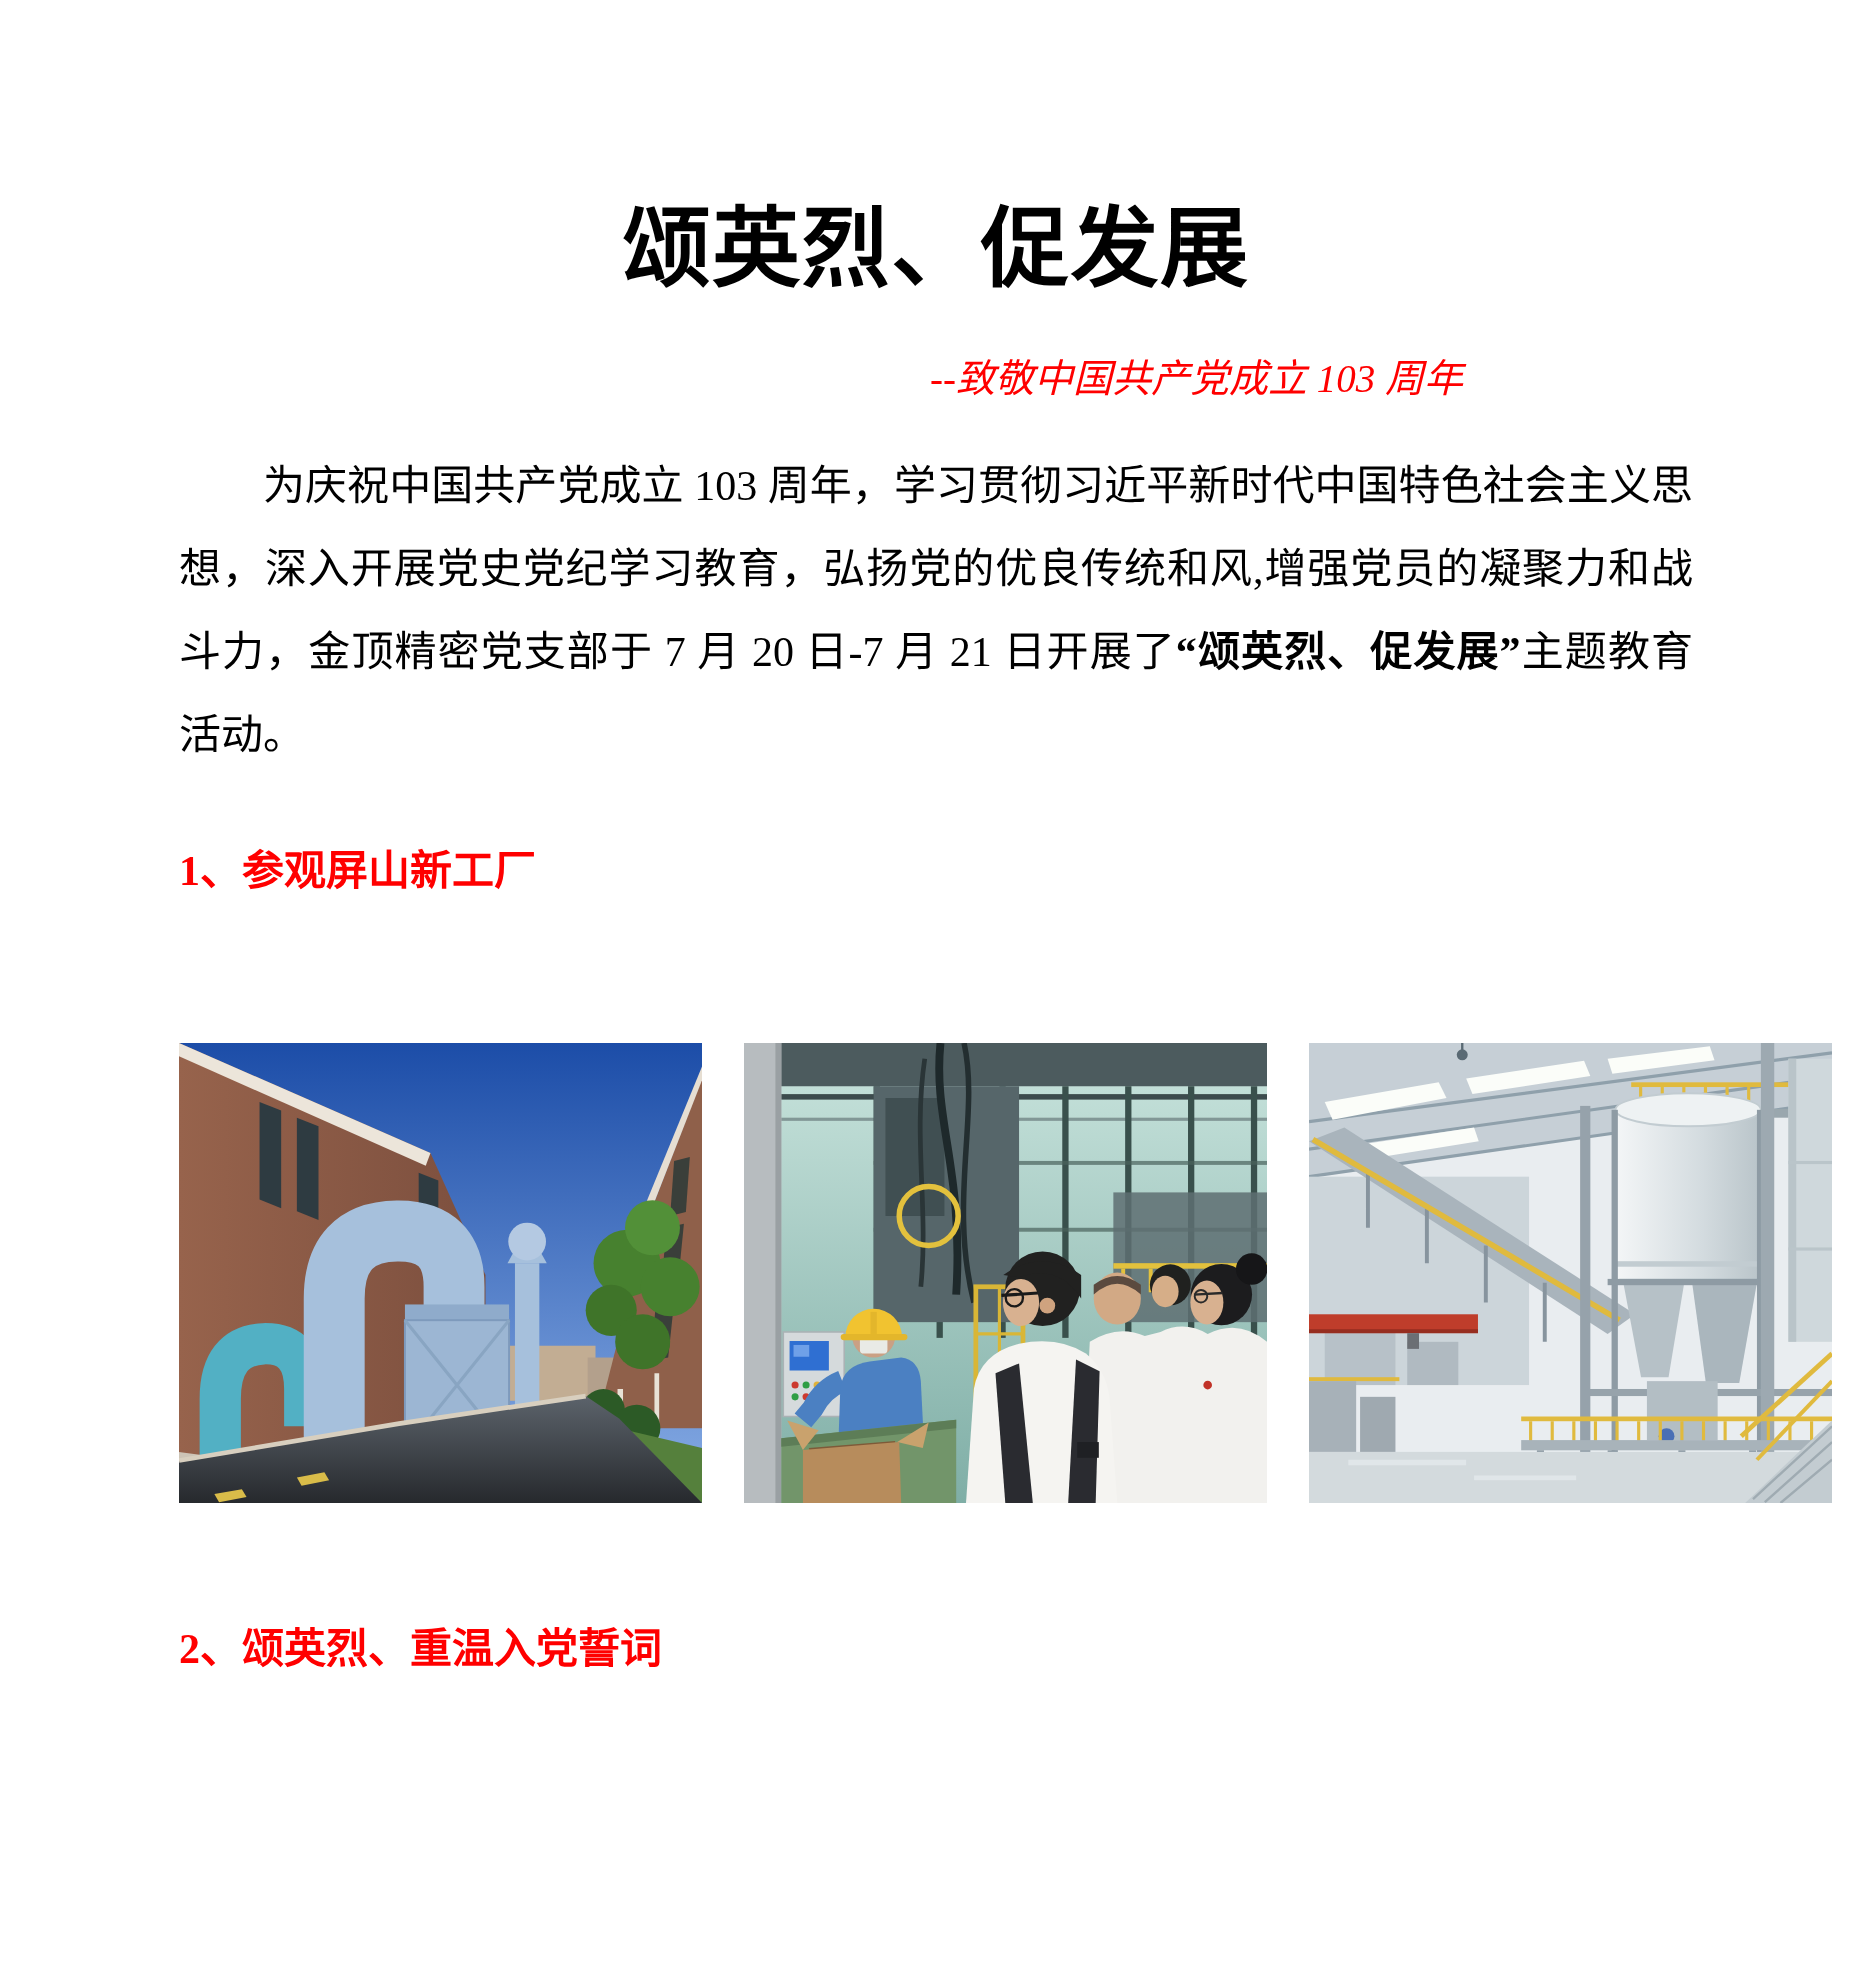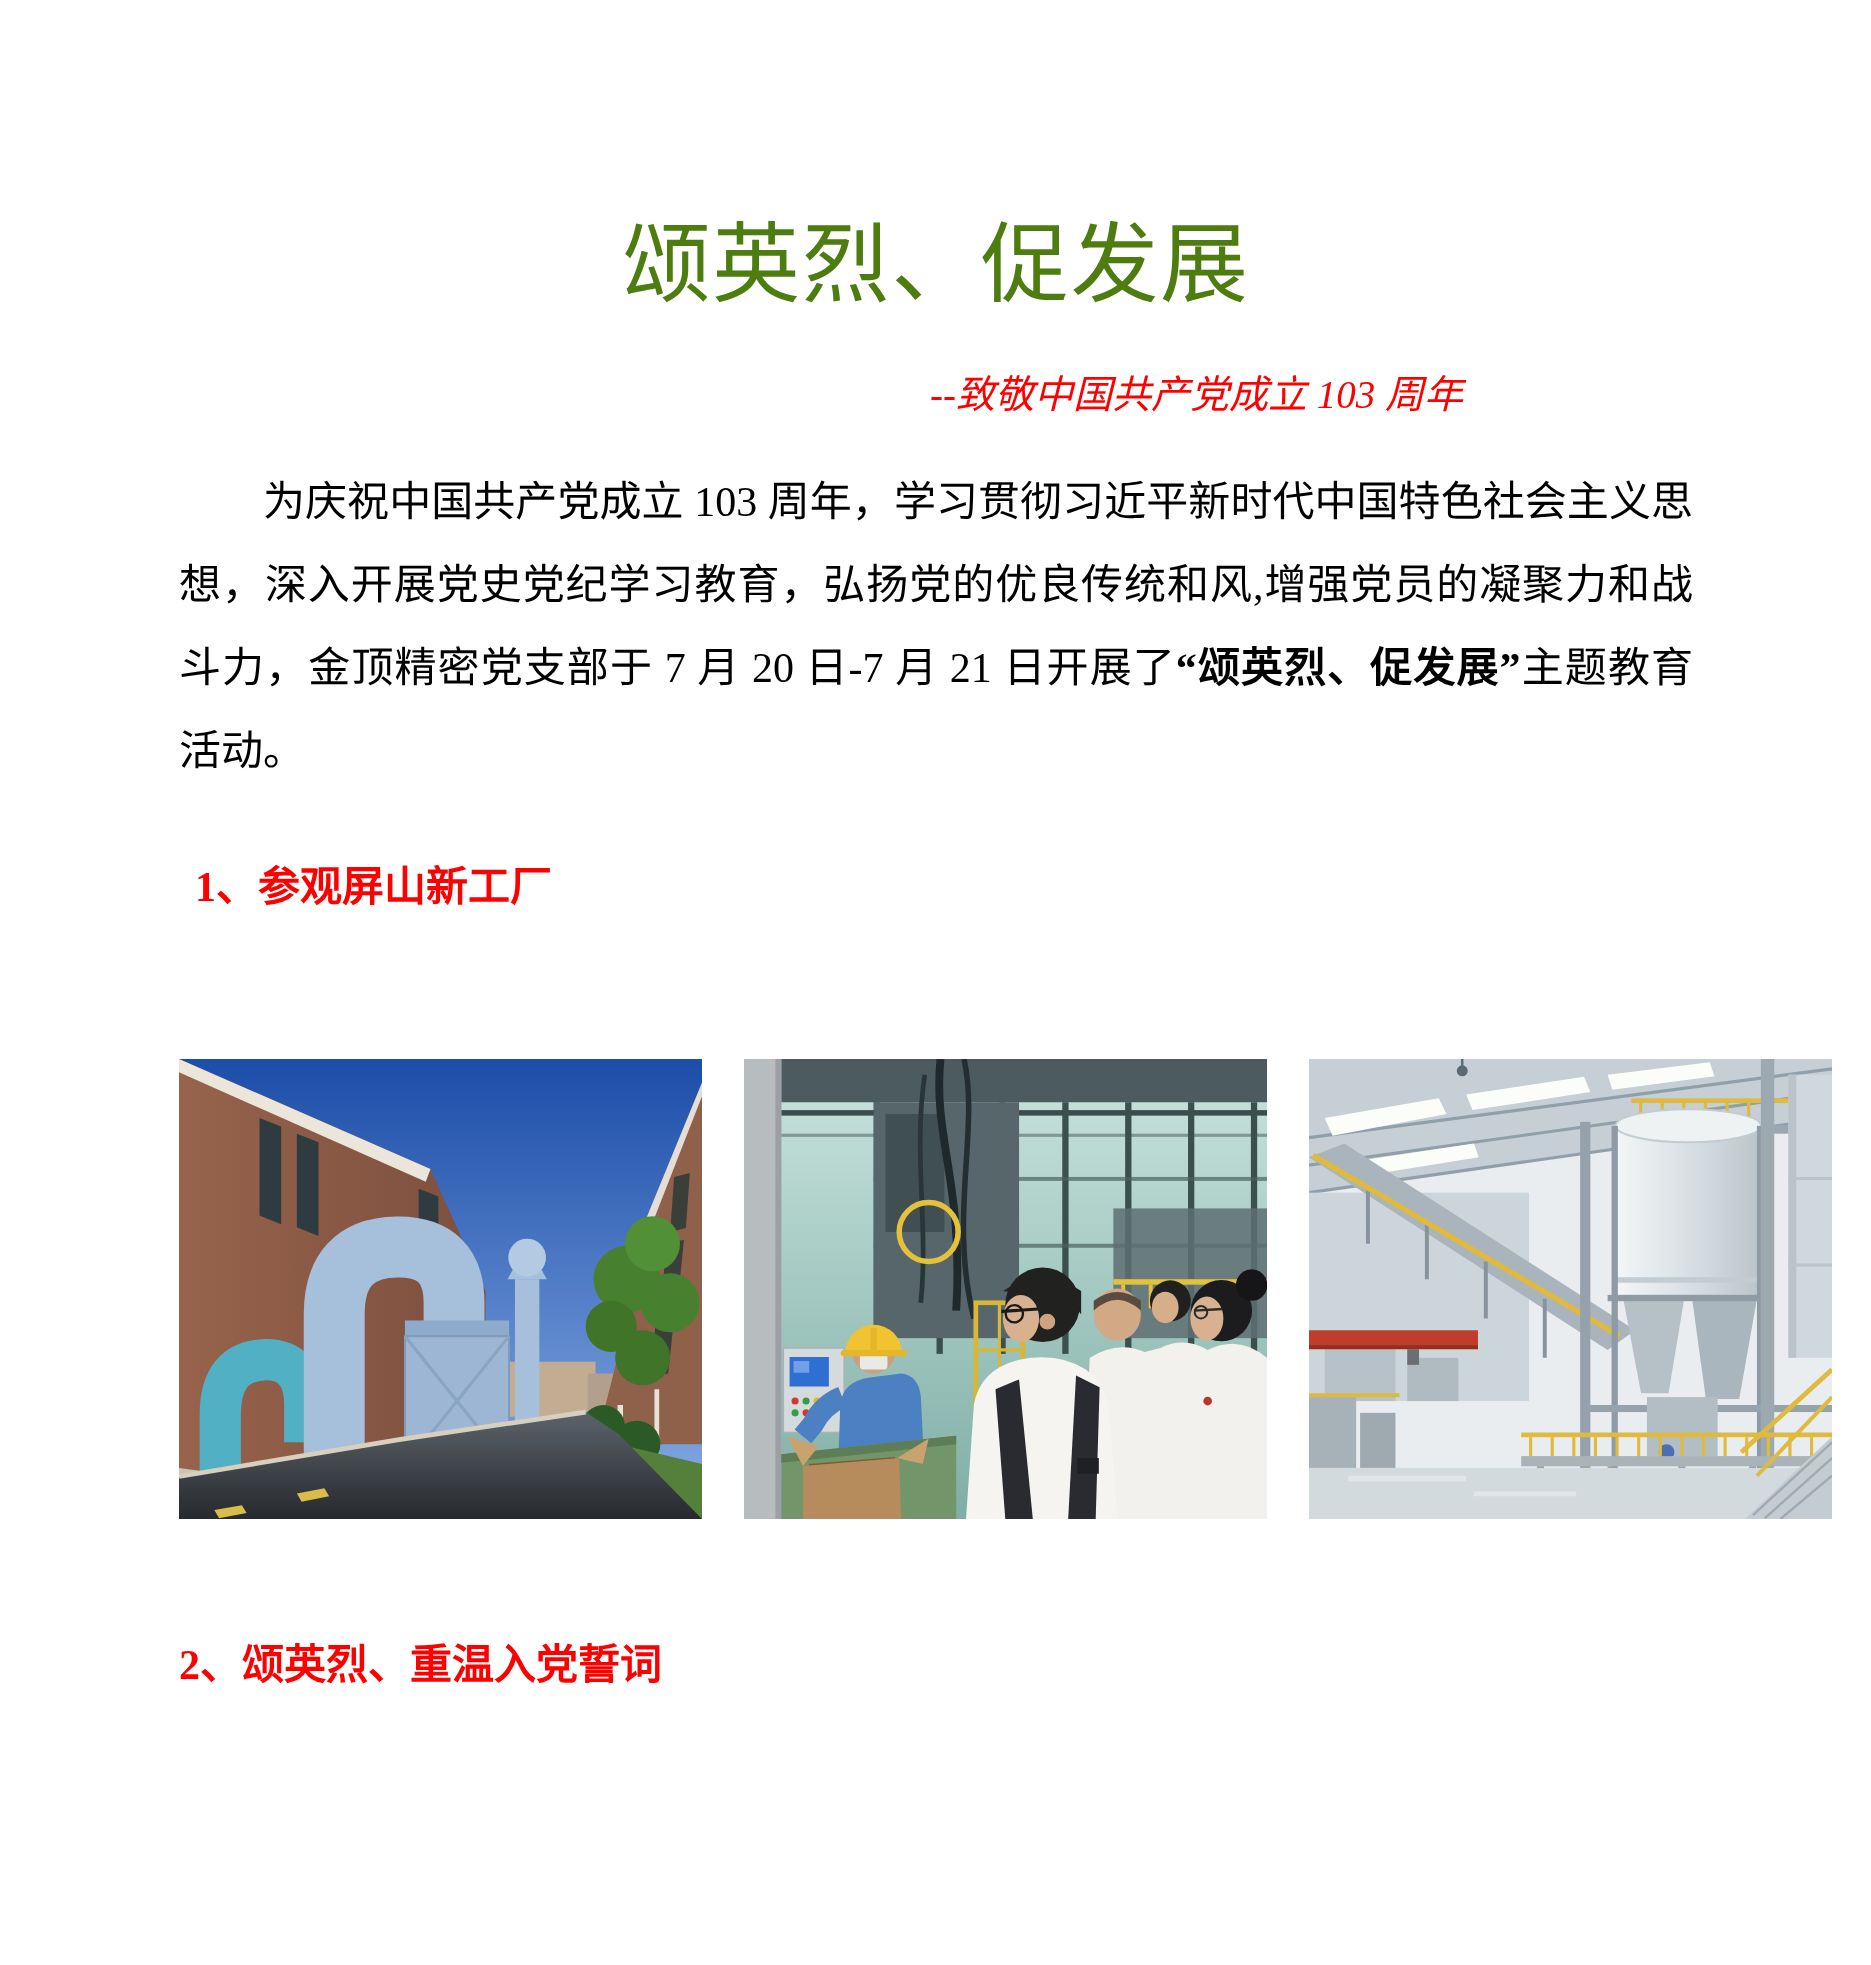--- a/index.html
+++ b/index.html
@@ -15,26 +15,26 @@
   }
   .page {
     box-sizing: border-box;
     width: 1872px;
     height: 2647px;
     padding: 197px 179px 0 179px;
     overflow: hidden;
     background: #ffffff;
   }
   .doc-title {
-    margin: 16px;
+    margin: 0;
     font-size: 88px;
     line-height: 1.2;
-    font-weight: normal;
+    font-weight: bold;
     text-align: center;
-    color: #4d7c0f;
+    color: #000000;
     letter-spacing: 1.6px;
   }
   .doc-subtitle {
     margin: 51px 0 0 0;
     font-size: 39px;
     line-height: 1.3;
     color: #ff0000;
     font-style: italic;
     text-align: right;
     padding-right: 230px;
@@ -49,21 +49,21 @@
   .bold-inline { font-weight: bold; margin-top: 24px; }
   .red-heading {
     margin: 0;
     font-size: 42px;
     line-height: 83px;
     font-weight: bold;
     color: #ff0000;
     text-indent: 0;
   }
   .mt-intro   { margin-top: 41px; }
-  .mt-h1      { margin-top: 53px; margin-left: 16px; }
+  .mt-h1      { margin-top: 53px; }
   .mt-p1      { margin-top: 13.8px;  }
   .mt-photos  { margin-top: 130px; }
   .mt-h2      { margin-top: 105px; }
   .photo-row {
     display: flex;
     gap: 42px;
     width: 1653px;
   }
   .photo {
     margin: 0;

